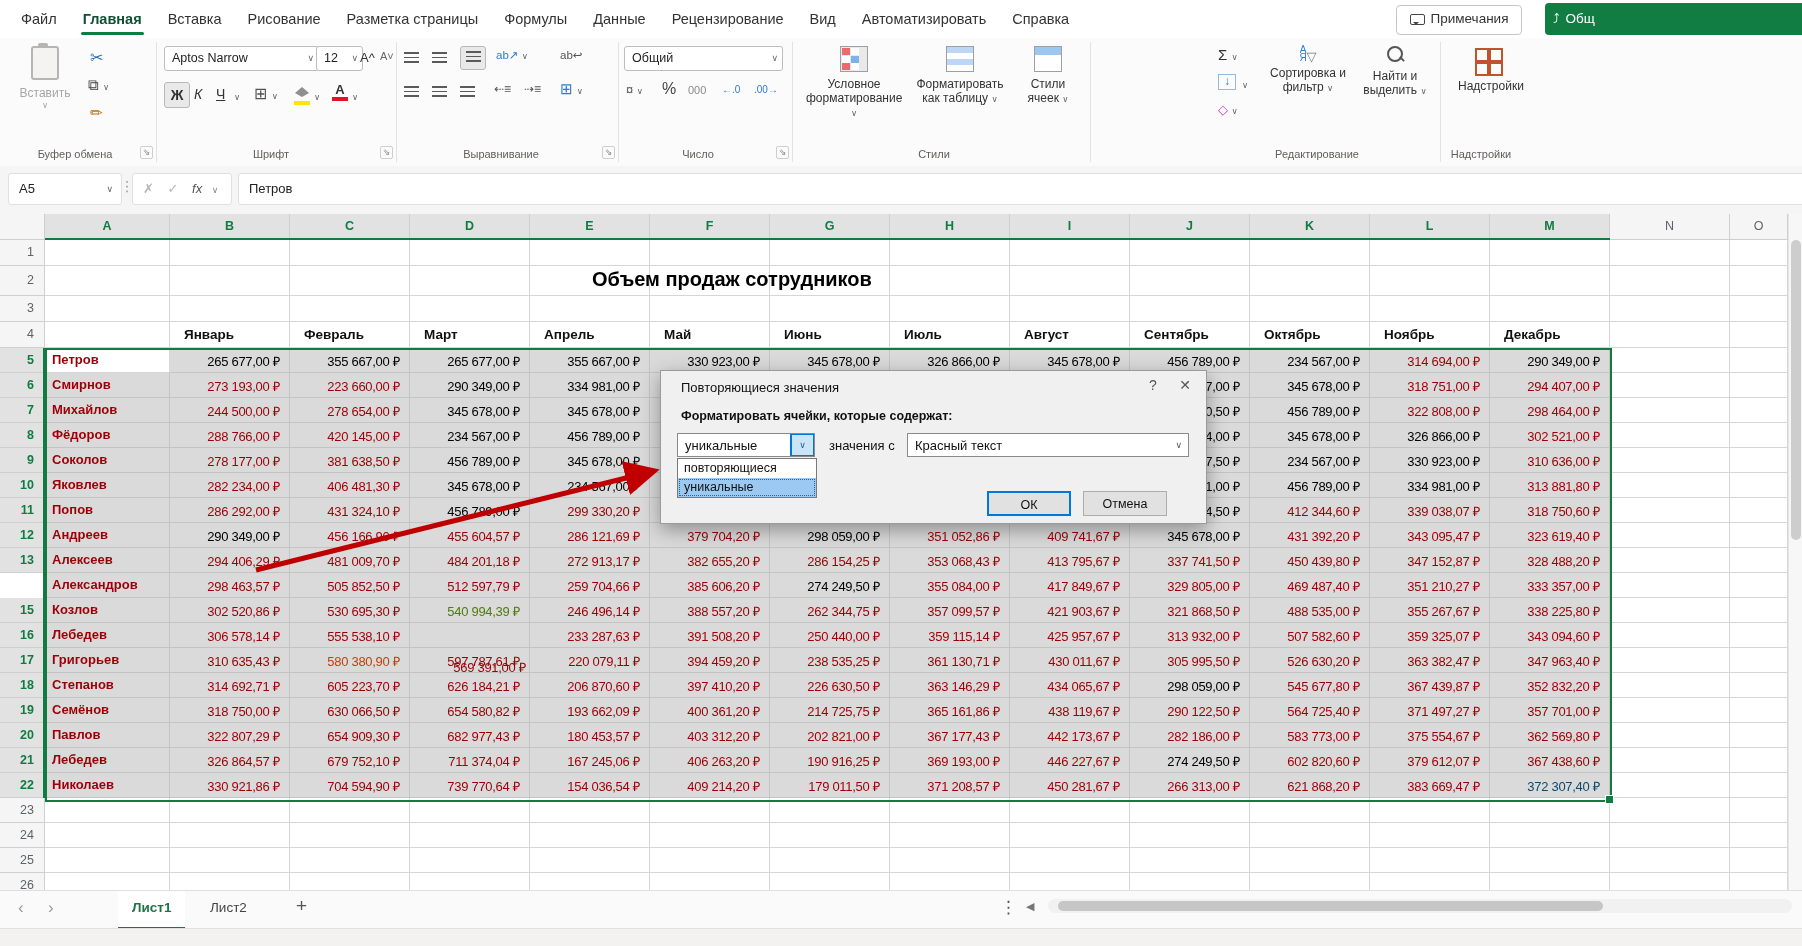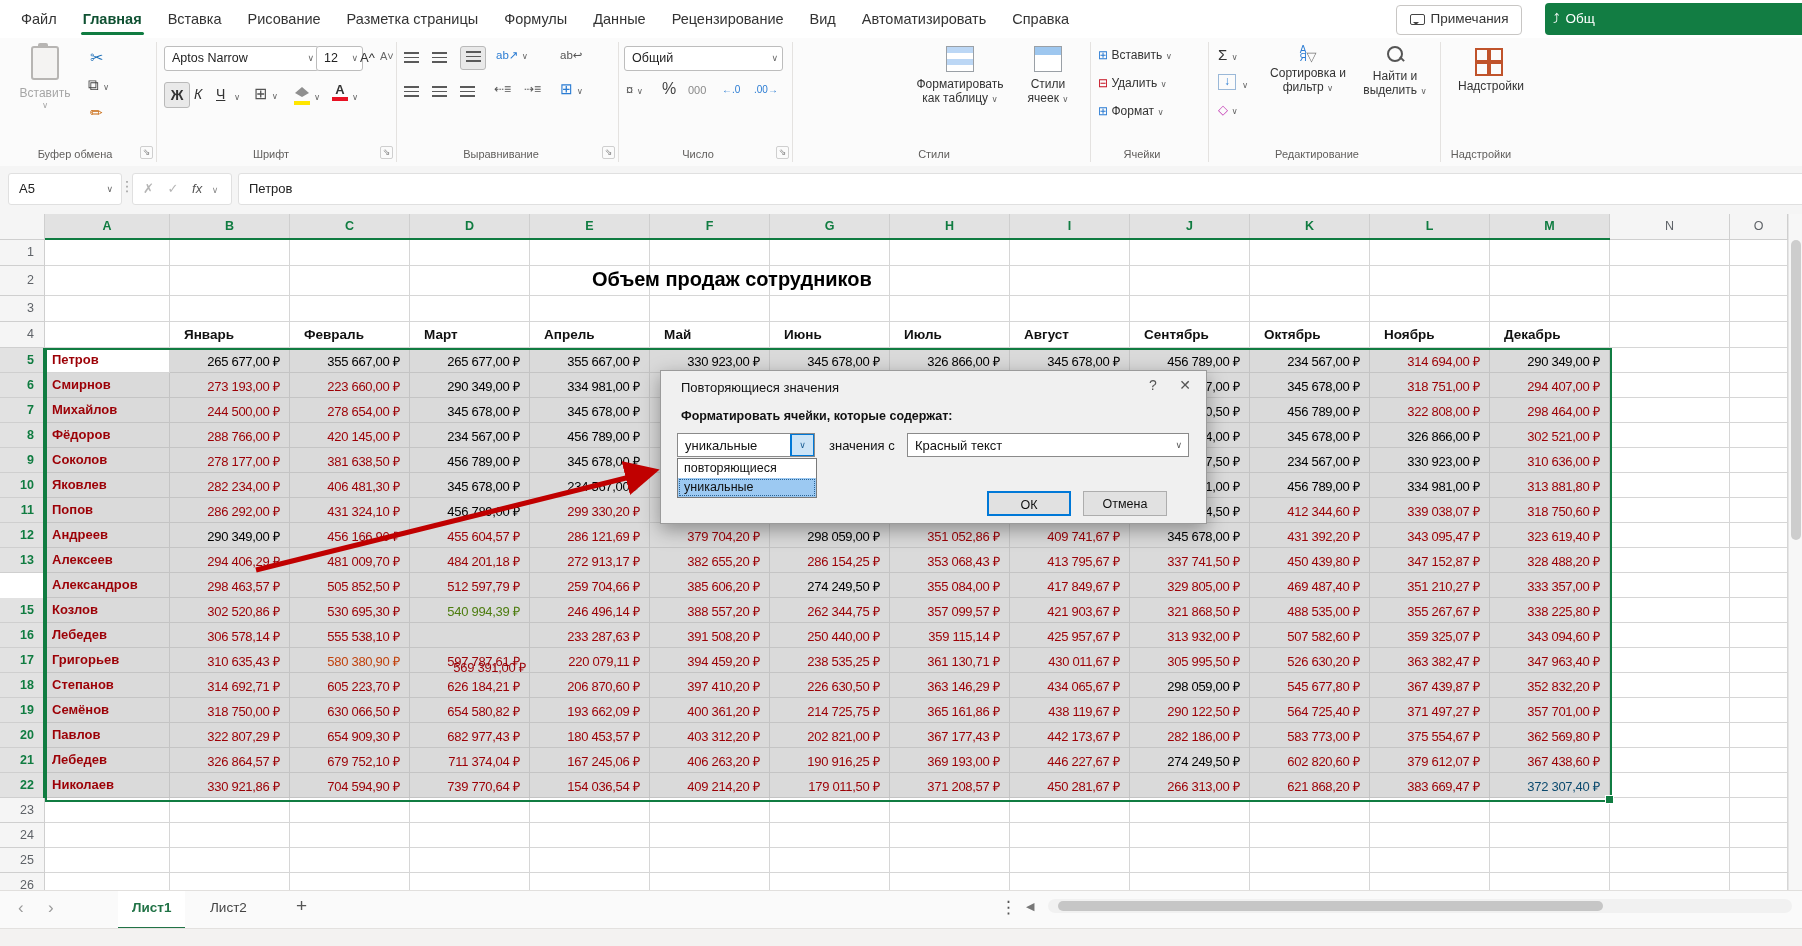--- a/index.html
+++ b/index.html
@@ -159,37 +159,39 @@
       <div class="rbtn" style="left:8px;top:40px;font-size:13px;color:#555;"><span>¤</span> <span class="dd-mini">∨</span></div>
       <div class="rbtn" style="left:44px;top:38px;font-size:16px;color:#444;">%</div>
       <div class="rbtn" style="left:70px;top:42px;font-size:11px;color:#8a8a8a;">000</div>
       <div class="rbtn" style="left:104px;top:42px;font-size:10px;color:#2b7cd3;">←.0</div>
       <div class="rbtn" style="left:136px;top:42px;font-size:10px;color:#2b7cd3;">.00→</div>
       <div class="glabel">Число</div>
       <div class="launcher">⇘</div>
     </div>
 
     <div class="group" style="left:792px;width:298px;">
+      <div class="rbtn" style="left:14px;top:4px;width:96px;font-size:12px;">
+        <span class="cficon">
+          <i style="left:1px;top:1px;background:#e86c6c;"></i><i style="left:10px;top:1px;background:#fff;"></i>
+          <i style="left:1px;top:9px;background:#fff;"></i><i style="left:10px;top:9px;background:#7fb2e8;"></i>
+          <i style="left:1px;top:16px;background:#e86c6c;"></i><i style="left:10px;top:16px;background:#fff;"></i>
+        </span>
+        <div style="margin-top:2px;line-height:14px;"><span>Условное форматирование</span> <span class="dd-mini">∨</span></div>
+      </div>
       <div class="rbtn" style="left:118px;top:4px;width:100px;font-size:12px;">
         <span class="tblicon"></span>
         <div style="margin-top:2px;line-height:14px;"><span>Форматировать как таблицу</span> <span class="dd-mini">∨</span></div>
       </div>
       <div class="rbtn" style="left:224px;top:4px;width:64px;font-size:12px;">
         <span class="stylicon"></span>
         <div style="margin-top:2px;line-height:14px;"><span>Стили ячеек</span> <span class="dd-mini">∨</span></div>
       </div>
       <div class="glabel">Стили</div>
     </div>
 
-    <div class="group" style="left:1090px;width:118px;">
-      <div class="rbtn" style="left:8px;top:6px;font-size:12px;text-align:left;"><span style="color:#2b7cd3;">⊞</span> <span>Вставить</span> <span class="dd-mini">∨</span></div>
-      <div class="rbtn" style="left:8px;top:34px;font-size:12px;text-align:left;"><span style="color:#c50f1f;">⊟</span> <span>Удалить</span> <span class="dd-mini">∨</span></div>
-      <div class="rbtn" style="left:8px;top:62px;font-size:12px;text-align:left;"><span style="color:#2b7cd3;">⊞</span> <span>Формат</span> <span class="dd-mini">∨</span></div>
-      <div class="glabel">Ячейки</div>
-    </div>
 
     <div class="group" style="left:1208px;width:232px;">
       <div class="rbtn" style="left:10px;top:4px;font-size:15px;"><span>Σ</span> <span class="dd-mini">∨</span></div>
       <div class="rbtn" style="left:10px;top:32px;font-size:12px;color:#2b7cd3;border:1px solid #9ab8d8;width:16px;height:14px;line-height:13px;">↓</div>
       <div class="rbtn dd-mini" style="left:34px;top:38px;">∨</div>
       <div class="rbtn" style="left:10px;top:60px;font-size:13px;color:#c239b3;">◇ <span class="dd-mini" style="color:#666;">∨</span></div>
       <div class="rbtn" style="left:58px;top:4px;width:84px;font-size:12px;">
         <div><span style="font-size:10px;color:#2b7cd3;display:inline-block;line-height:8px;"><span>А</span><br><span>Я</span></span><span style="color:#777;font-size:13px;">▽</span></div>
         <div style="margin-top:2px;line-height:14px;"><span>Сортировка и фильтр</span> <span class="dd-mini">∨</span></div>
       </div>

